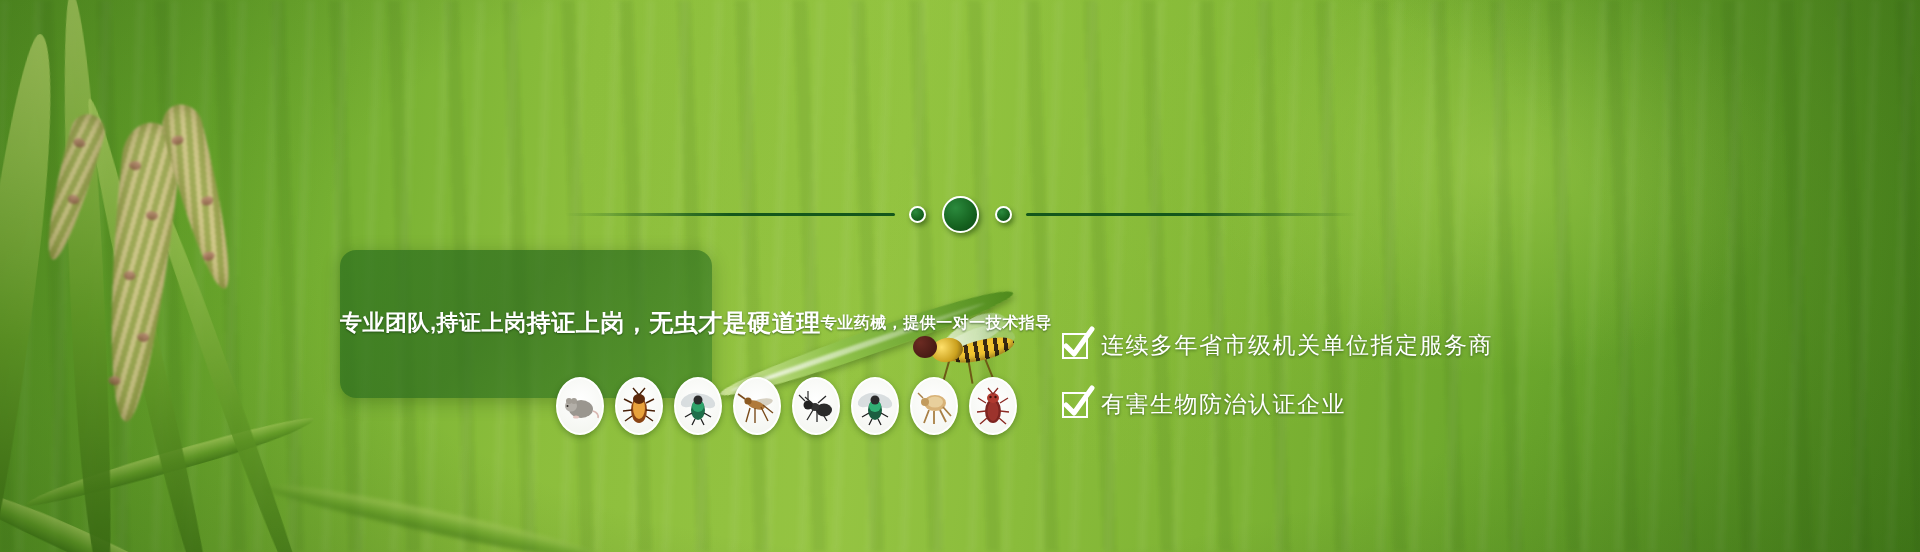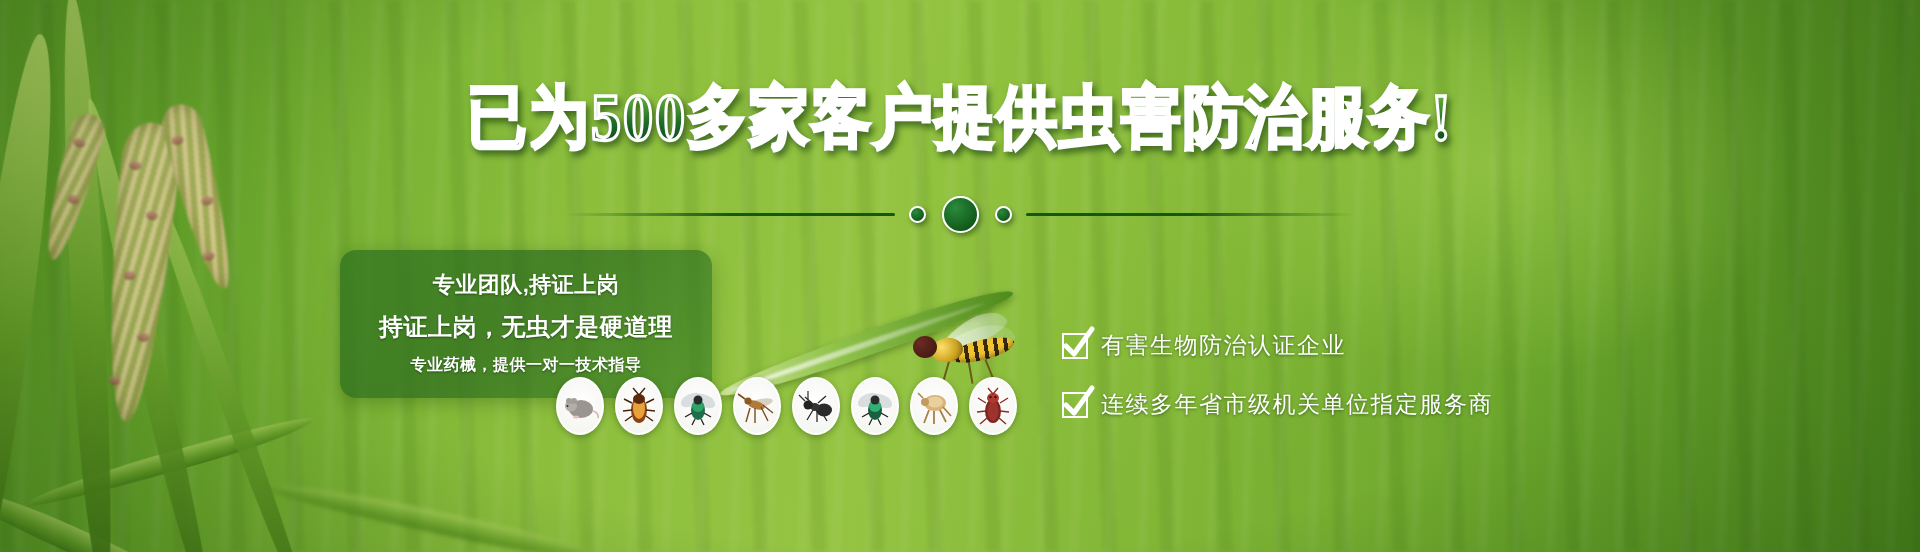--- a/index.html
+++ b/index.html
@@ -94,21 +94,21 @@
   .dot-sm,.dot-lg{ border-radius:50%; background:radial-gradient(circle at 35% 30%,#2b8a3d,#15621f 60%,#0d4415);
     border:2px solid #ffffff; box-shadow:2px 3px 5px rgba(10,45,5,.45); }
   .dot-sm{ width:17px; height:17px; }
   .dot-lg{ width:37px; height:37px; }
 
   
   .panel{ position:absolute; left:340px; top:250px; width:372px; height:148px;
     border-radius:16px;
     background:linear-gradient(135deg,rgba(44,112,30,.72),rgba(40,104,28,.70) 45%,rgba(52,124,34,.62));
     box-shadow:0 4px 18px rgba(15,50,5,.28);
-    display:flex; flex-direction:column; align-items:center; justify-content:space-around;
+    display:flex; flex-direction:row; align-items:center; justify-content:space-around;
     padding:14px 0 16px; }
   .panel .line{ color:#ffffff; font-weight:700; white-space:nowrap;
     text-shadow:0 1px 2px rgba(10,40,5,.55); }
   .panel .l1{ font-size:22px; letter-spacing:.5px; }
   .panel .l2{ font-size:24px; letter-spacing:.5px; }
   .panel .l3{ font-size:16px; letter-spacing:.5px; }
 
   
   .checks{ position:absolute; left:1062px; top:330px; display:flex; flex-direction:column; gap:28px; }
   .check-row{ display:flex; align-items:center; gap:13px; }
@@ -169,23 +169,20 @@
       <div class="fly-leg" style="left:62px;top:40px;transform:rotate(-10deg)"></div>
       <div class="fly-leg" style="left:78px;top:38px;transform:rotate(-22deg)"></div>
       <div class="fly-wing"></div>
       <div class="fly-wing w2"></div>
       <div class="fly-abdomen"></div>
       <div class="fly-thorax"></div>
       <div class="fly-head"></div>
     </div>
   </div>
 
-  <div class="headline">
-    <span class="txt">已为500多家客户提供虫害防治服务!</span>
-  </div>
 
   <div class="divider">
     <div class="dline"></div>
     <div class="dots">
       <span class="dot-sm"></span>
       <span class="dot-lg"></span>
       <span class="dot-sm"></span>
     </div>
     <div class="dline r"></div>
   </div>
@@ -196,29 +193,29 @@
     <div class="line l3">专业药械，提供一对一技术指导</div>
   </div>
 
   <div class="checks">
     <div class="check-row">
       <span class="check-box">
         <svg viewBox="0 0 34 34" aria-hidden="true">
           <path d="M5 20 L13 28 L31 3" fill="none" stroke="#ffffff" stroke-width="5" stroke-linecap="round" stroke-linejoin="round"></path>
         </svg>
       </span>
-      <span class="check-label">有害生物防治认证企业</span>
+      <span class="check-label">连续多年省市级机关单位指定服务商</span>
     </div>
     <div class="check-row">
       <span class="check-box">
         <svg viewBox="0 0 34 34" aria-hidden="true">
           <path d="M5 20 L13 28 L31 3" fill="none" stroke="#ffffff" stroke-width="5" stroke-linecap="round" stroke-linejoin="round"></path>
         </svg>
       </span>
-      <span class="check-label">连续多年省市级机关单位指定服务商</span>
+      <span class="check-label">有害生物防治认证企业</span>
     </div>
   </div>
 
   <div class="pests">
 
     <span class="pest">
       <svg viewBox="0 0 40 40">
         <ellipse cx="21" cy="23" rx="12" ry="9" fill="#9a968f"></ellipse>
         <ellipse cx="11" cy="20" rx="6" ry="5.5" fill="#b3afa8"></ellipse>
         <circle cx="9" cy="15" r="3" fill="#a29d95"></circle>

